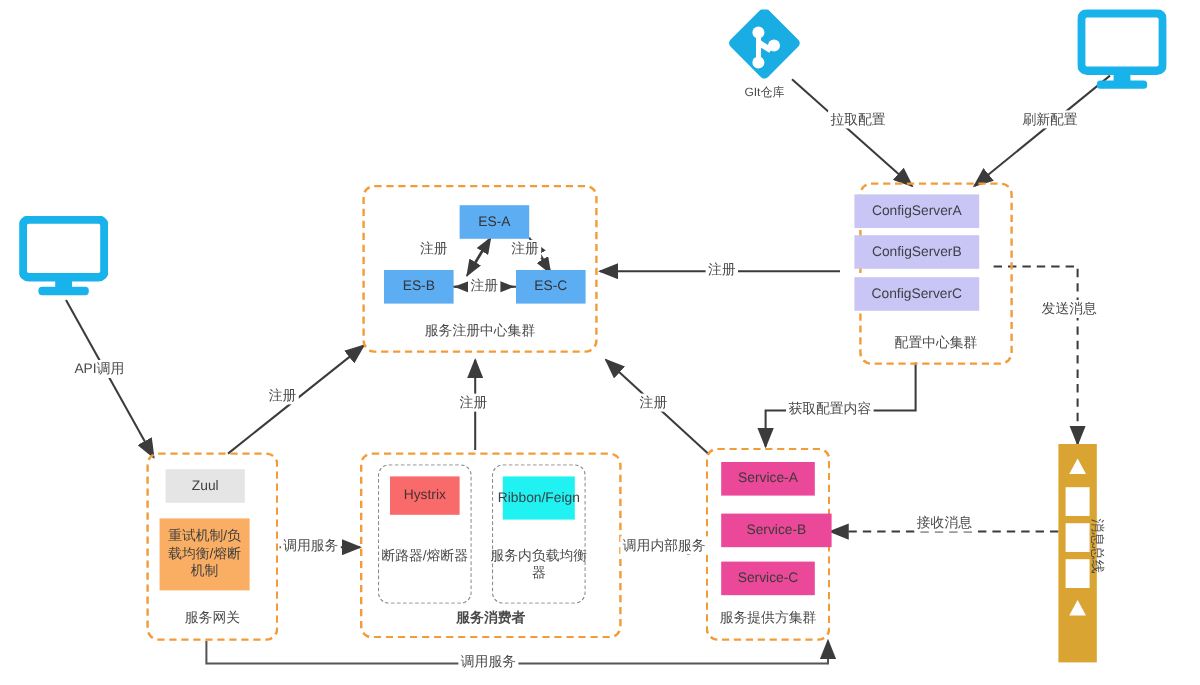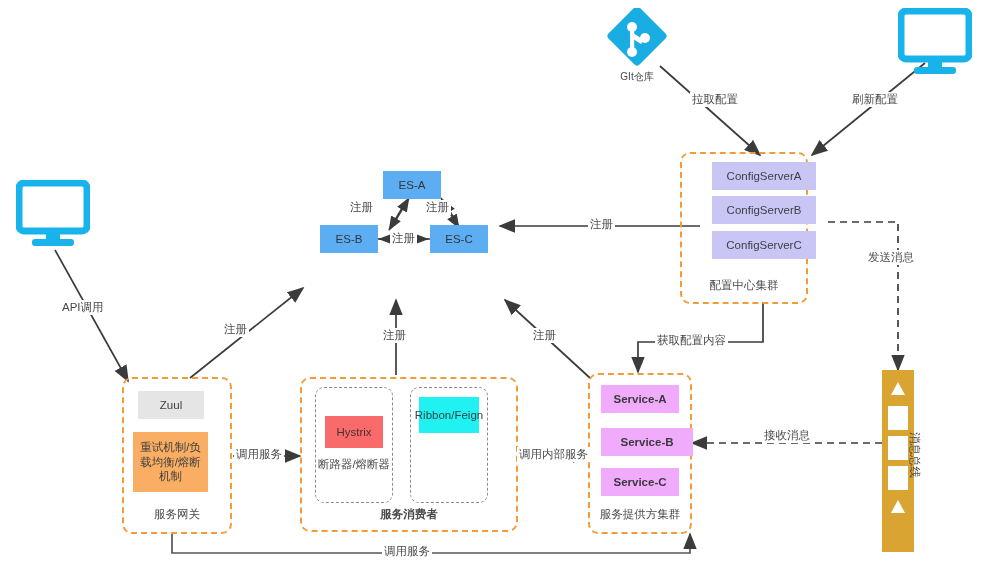--- a/index.html
+++ b/index.html
@@ -9,21 +9,21 @@
   svg#wires{position:absolute;left:0;top:0;width:1000px;height:571px;}
 
   .grp{position:absolute;border:2px dashed #f29c38;border-radius:10px;box-sizing:border-box;}
   .grp-label{position:absolute;left:0;right:0;text-align:center;font-size:11.5px;color:#4a4a4a;}
 
   .node{position:absolute;box-sizing:border-box;display:flex;align-items:center;
         justify-content:center;text-align:center;font-size:11.5px;color:#3d3d3d;
         line-height:1.25;padding:14px 3px;}
   .es{background:#5cadf2;color:#33353b;}
   .cfg{background:#c9c6f5;color:#3f4048;}
-  .svc{background:#f0abfc;color:#3a3a3a;font-weight:bold;}
+  .svc{background:#ec4899;color:#3a3a3a;}
   .zuul{background:#e5e5e5;color:#3f3f3f;}
   .gwmech{background:#f9ae63;color:#3f3f3f;}
   .hystrix{background:#f96a6a;color:#4a3030;}
   .ribbon{background:#20f2f2;color:#34454a;}
 
   .innerbox{position:absolute;border:1px dashed #8b8b8b;border-radius:9px;box-sizing:border-box;}
   .inner-label{position:absolute;left:0;right:0;text-align:center;font-size:11.5px;color:#4a4a4a;line-height:1.25;}
 
   .elabel{position:absolute;font-size:11.5px;color:#4a4a4a;white-space:nowrap;
           background:#ffffff;padding:0 2px;}
@@ -112,49 +112,53 @@
         <circle cx="28" cy="19" r="5"></circle>
         <circle cx="41" cy="30" r="5"></circle>
         <circle cx="28" cy="44" r="5"></circle>
         <rect x="26" y="19" width="4.2" height="26" rx="2"></rect>
         <path d="M29 25 L40 32 L37 36 L26 29 Z"></path>
       </g>
     </svg>
   </div>
   <div class="gitlabel" style="left:604px;top:70px;width:66px;">GIt仓库</div>
 
+  <div class="grp" style="left:302px;top:154px;width:196px;height:140px;">
+    <div class="grp-label" style="bottom:9px;">服务注册中心集群</div>
+  </div>
   <div class="node es" style="left:383px;top:171px;width:58px;height:28px;">ES-A</div>
   <div class="node es" style="left:320px;top:225px;width:58px;height:28px;">ES-B</div>
   <div class="node es" style="left:430px;top:225px;width:58px;height:28px;">ES-C</div>
   <div class="elabel" style="left:348px;top:200px;">注册</div>
   <div class="elabel" style="left:424px;top:200px;">注册</div>
   <div class="elabel" style="left:390px;top:231px;">注册</div>
 
-  <div class="grp" style="left:680px;top:152px;width:128px;height:152px;">
+  <div class="grp" style="left:716px;top:152px;width:128px;height:152px;">
     <div class="grp-label" style="bottom:9px;">配置中心集群</div>
   </div>
   <div class="node cfg" style="left:712px;top:162px;width:104px;height:26px;">ConfigServerA</div>
   <div class="node cfg" style="left:712px;top:196px;width:104px;height:26px;">ConfigServerB</div>
   <div class="node cfg" style="left:712px;top:231px;width:104px;height:26px;">ConfigServerC</div>
 
   <div class="grp" style="left:122px;top:377px;width:110px;height:157px;">
     <div class="grp-label" style="bottom:10px;">服务网关</div>
   </div>
   <div class="node zuul" style="left:138px;top:391px;width:66px;height:26px;">Zuul</div>
   <div class="node gwmech" style="left:133px;top:432px;width:75px;height:60px;">重试机制/负载均衡/熔断机制</div>
 
   <div class="grp" style="left:300px;top:377px;width:218px;height:155px;font-weight:bold;">
     <div class="grp-label" style="bottom:8px;">服务消费者</div>
   </div>
   <div class="innerbox" style="left:315px;top:387px;width:78px;height:116px;"></div>
-  <div class="node hystrix" style="left:325px;top:416px;width:58px;height:32px;">Hystrix</div>
+  <div class="node hystrix" style="left:325px;top:397px;width:58px;height:32px;">Hystrix</div>
   <div class="inner-label" style="left:315px;top:457px;width:78px;">断路器/熔断器</div>
 
   <div class="innerbox" style="left:410px;top:387px;width:78px;height:116px;"></div>
   <div class="node ribbon" style="left:419px;top:397px;width:60px;height:36px;">Ribbon/Feign</div>
+  <div class="inner-label" style="left:408px;top:457px;width:82px;">服务内负载均衡器</div>
 
   <div class="grp" style="left:588px;top:373px;width:104px;height:161px;">
     <div class="grp-label" style="bottom:10px;">服务提供方集群</div>
   </div>
   <div class="node svc" style="left:601px;top:385px;width:78px;height:26px;">Service-A</div>
   <div class="node svc" style="left:601px;top:428px;width:92px;height:26px;">Service-B</div>
   <div class="node svc" style="left:601px;top:468px;width:78px;height:22px;">Service-C</div>
 
   <div class="bus" style="left:882px;top:370px;width:32px;height:182px;">
     <div class="bus-tri" style="left:9px;top:12px;border-left:7px solid transparent;border-right:7px solid transparent;border-bottom:13px solid #ffffff;"></div>

